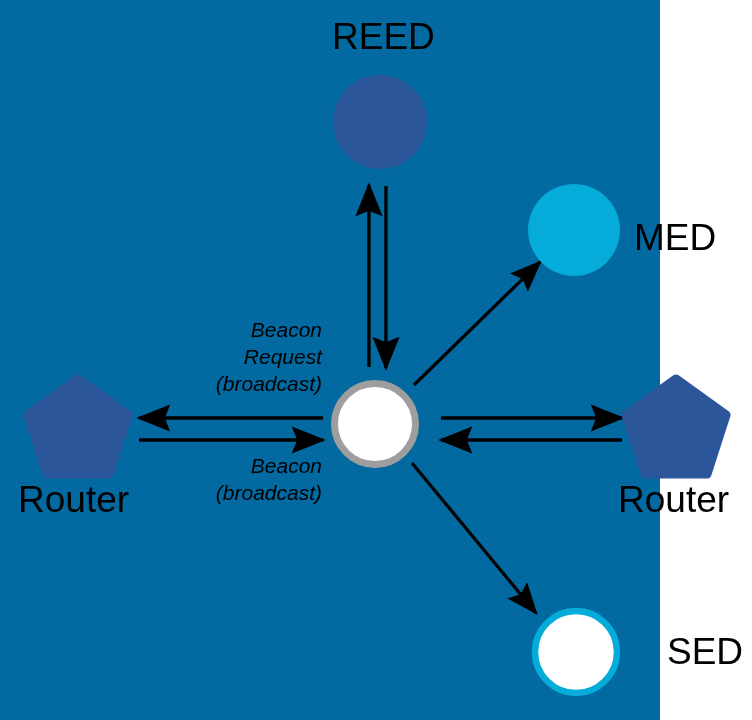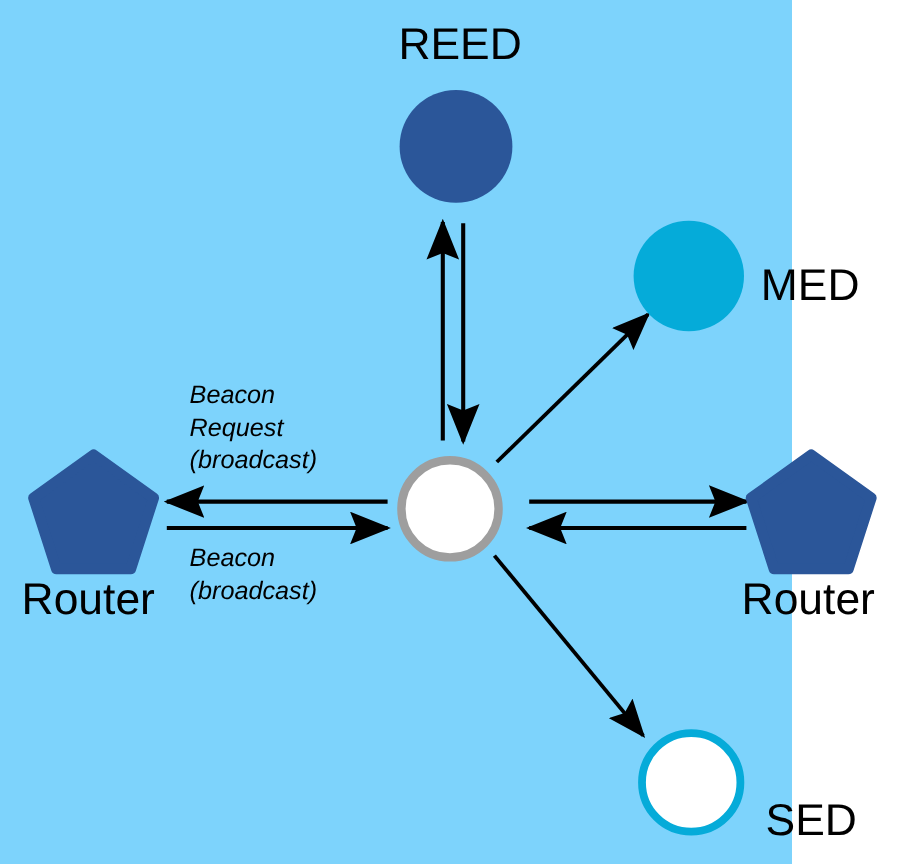--- a/index.html
+++ b/index.html
@@ -10,21 +10,21 @@
   body {
     width: 752px;
     height: 720px;
     font-family: "Liberation Sans", sans-serif;
     overflow: hidden;
   }
   #diagram-root {
     position: relative;
     width: 660px;
     height: 720px;
-    background: #7dd3fc;
+    background: #0369a1;
   }
   #diagram-svg {
     position: absolute;
     left: 0;
     top: 0;
     width: 752px;
     height: 720px;
   }
   .node-label {
     position: absolute;
@@ -34,27 +34,27 @@
     color: #000000;
     white-space: nowrap;
     line-height: 1;
   }
   .edge-label {
     position: absolute;
     font-family: "Liberation Sans", sans-serif;
     font-style: italic;
     font-size: 21px;
     color: #000000;
-    text-align: left;
+    text-align: right;
     line-height: 1.28;
     white-space: pre-line;
   }
   #label-reed   { left: 332px; top: 18px; }
   #label-med    { left: 634px; top: 219px; }
-  #label-sed    { left: 638px; top: 633px; margin-top: 32px; }
+  #label-sed    { left: 667px; top: 633px; }
   #label-router-left  { left: 18px;  top: 481px; }
   #label-router-right { left: 618px; top: 481px; }
   #label-beacon-request { left: 158px; top: 317px; width: 164px; }
   #label-beacon         { left: 158px; top: 453px; width: 164px; }
 </style>
 </head>
 <body>
 
 <div id="diagram-root">
 

